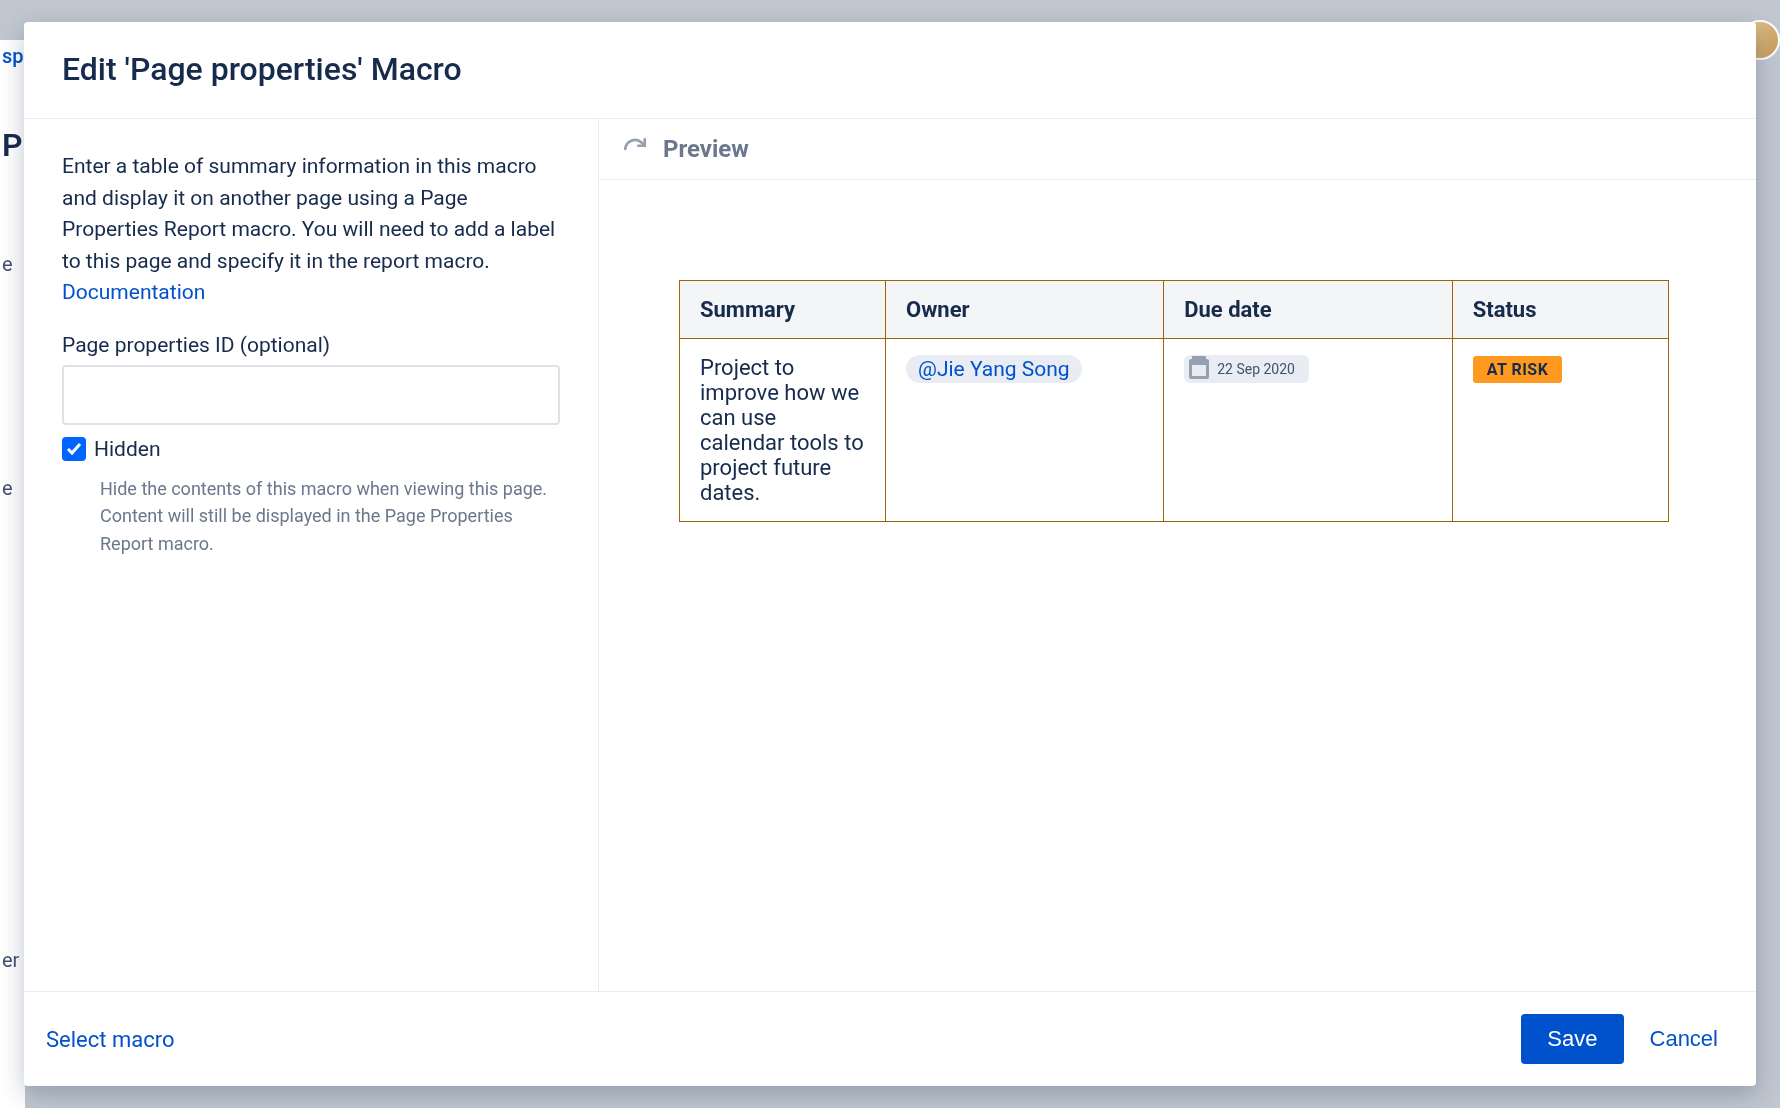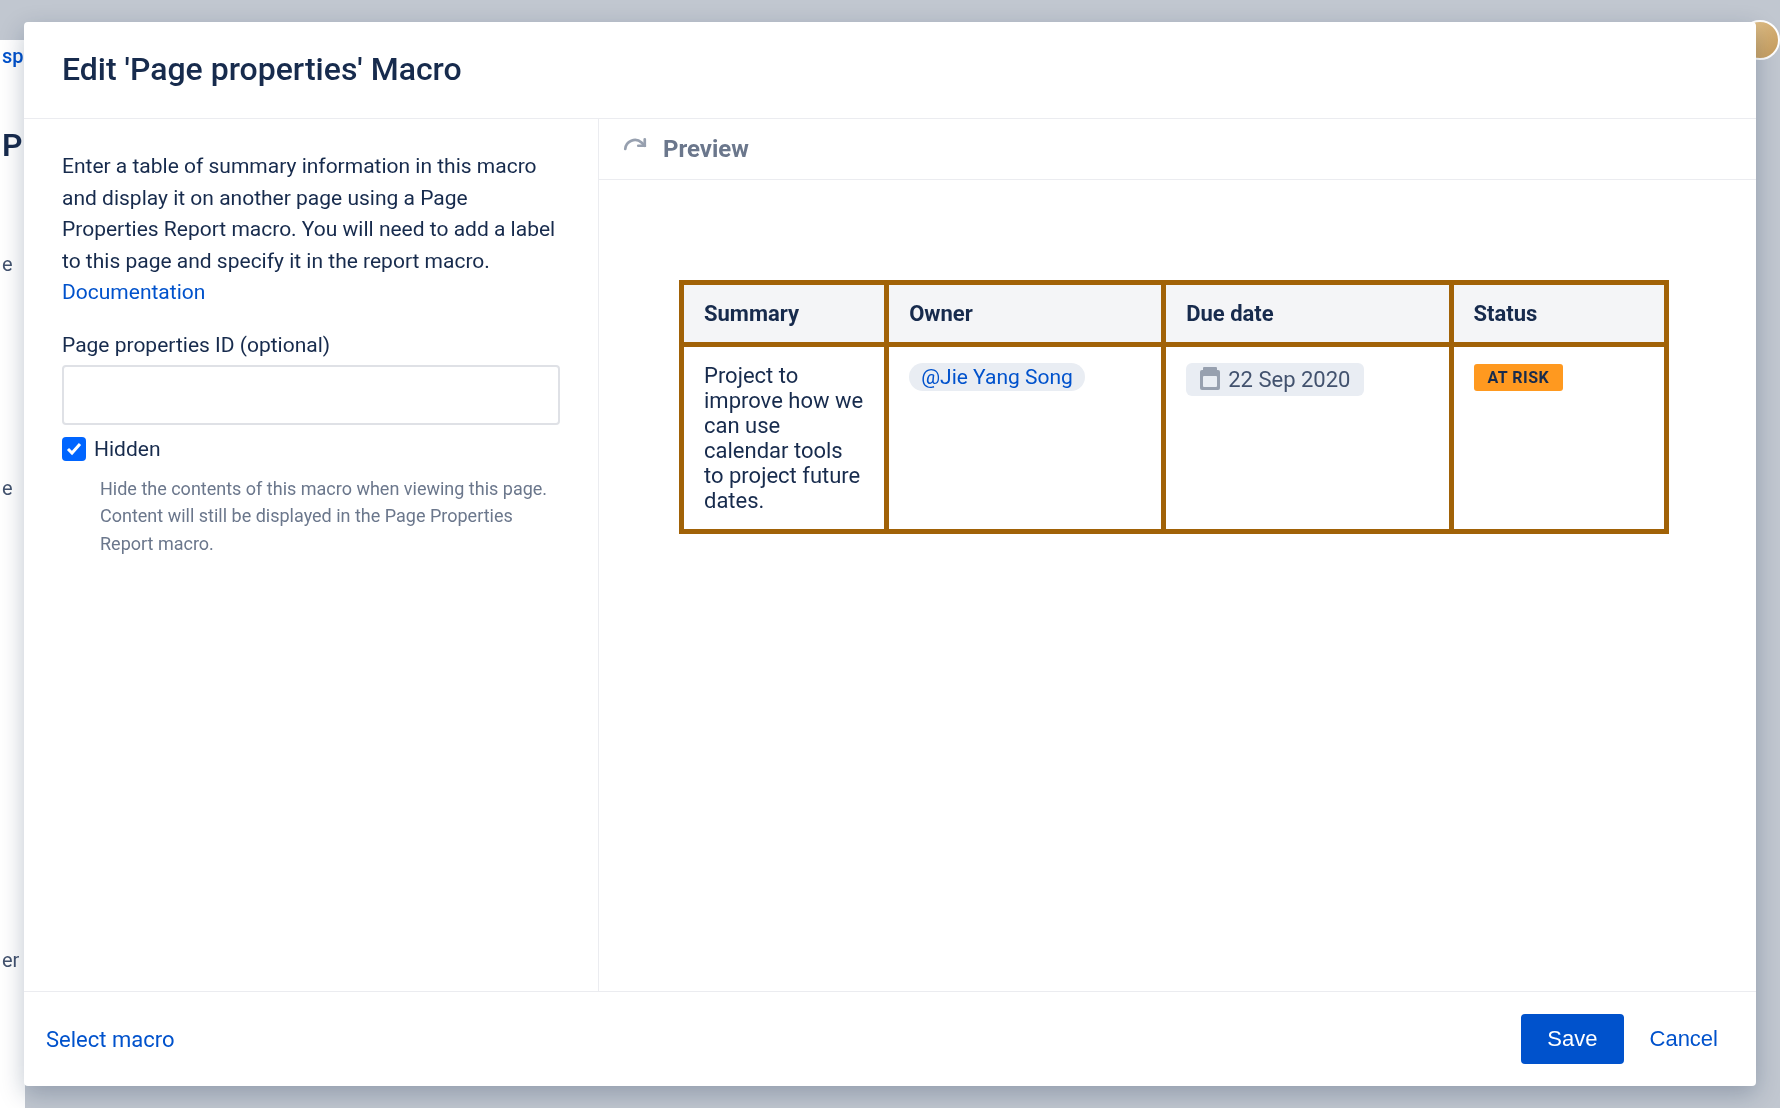--- a/index.html
+++ b/index.html
@@ -153,21 +153,21 @@
     .preview-body {
       padding: 100px 60px 40px 80px;
     }
 
     .prop-table {
       border-collapse: collapse;
       width: 100%;
       max-width: 990px;
     }
     .prop-table th, .prop-table td {
-      border: 5px solid #a16207;
+      border: 1px solid #a16207;
       padding: 16px 20px;
       text-align: left;
       vertical-align: top;
       font-size: 22px;
       color: #172b4d;
     }
     .prop-table th {
       background: #f4f5f7;
       font-weight: 700;
     }
@@ -184,22 +184,22 @@
       padding: 2px 12px;
       font-size: 21px;
     }
     .date-pill {
       display: inline-flex;
       align-items:center;
       gap:8px;
       background: #e9edf3;
       color: #42526e;
       border-radius: 6px;
-      padding: 4px 14px 4px 14px;
-      font-size: 22px;
+      padding: 4px 14px 4px 5px;
+      font-size: 14px;
     }
     .cal-icon { width:20px; height:20px; background:#97a0af; border-radius:2px; position:relative; }
     .cal-icon::before { content:""; position:absolute; left:3px; right:3px; top:6px; bottom:3px; background:#e9edf3; border-radius:1px;}
     .cal-icon::after { content:""; position:absolute; left:3px; right:3px; top:-3px; height:4px; background:#97a0af; border-radius:1px;}
     .status-pill {
       display: inline-block;
       background: #ff991f;
       color: #172b4d;
       font-weight: 700;
       font-size: 16px;

